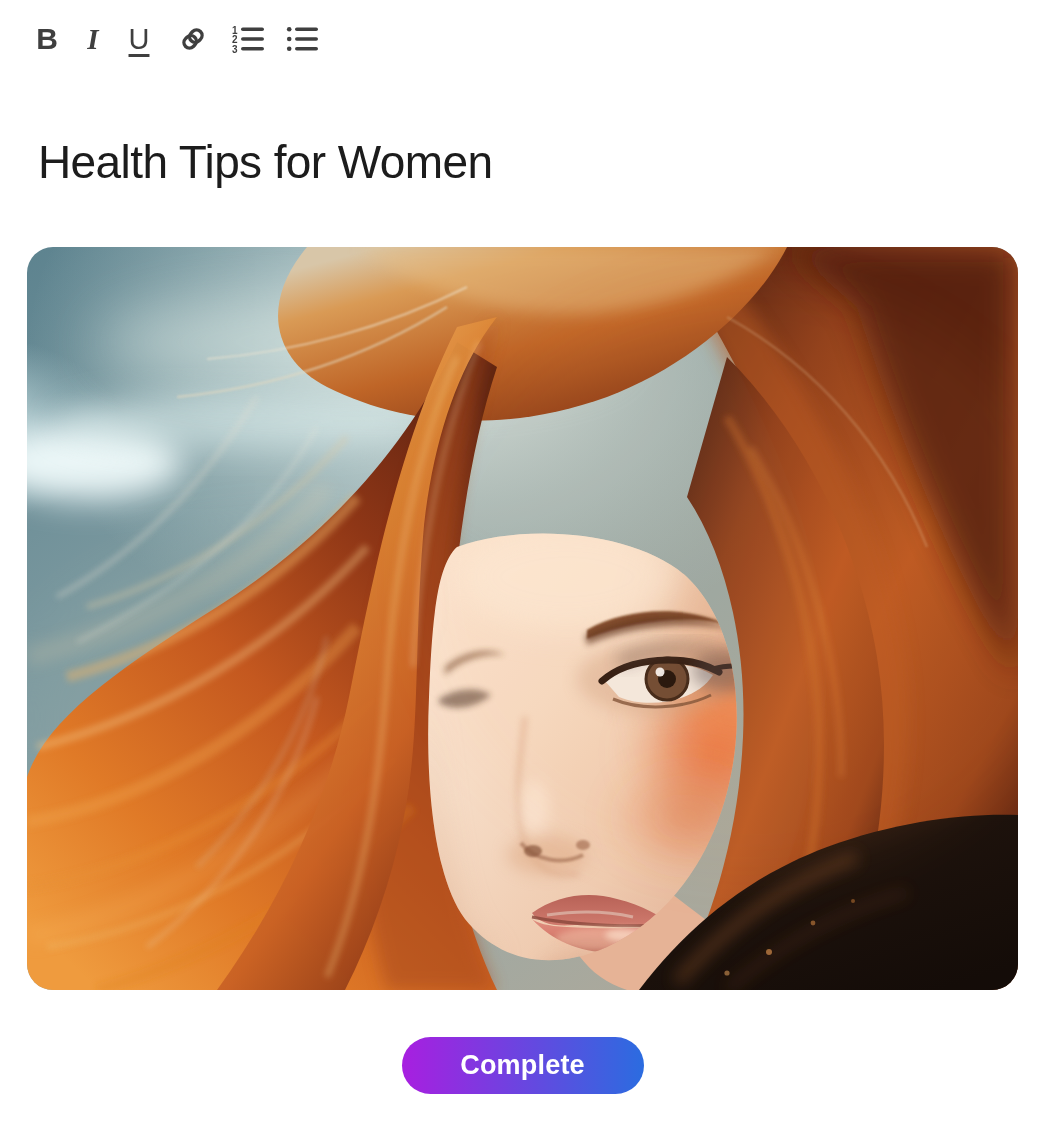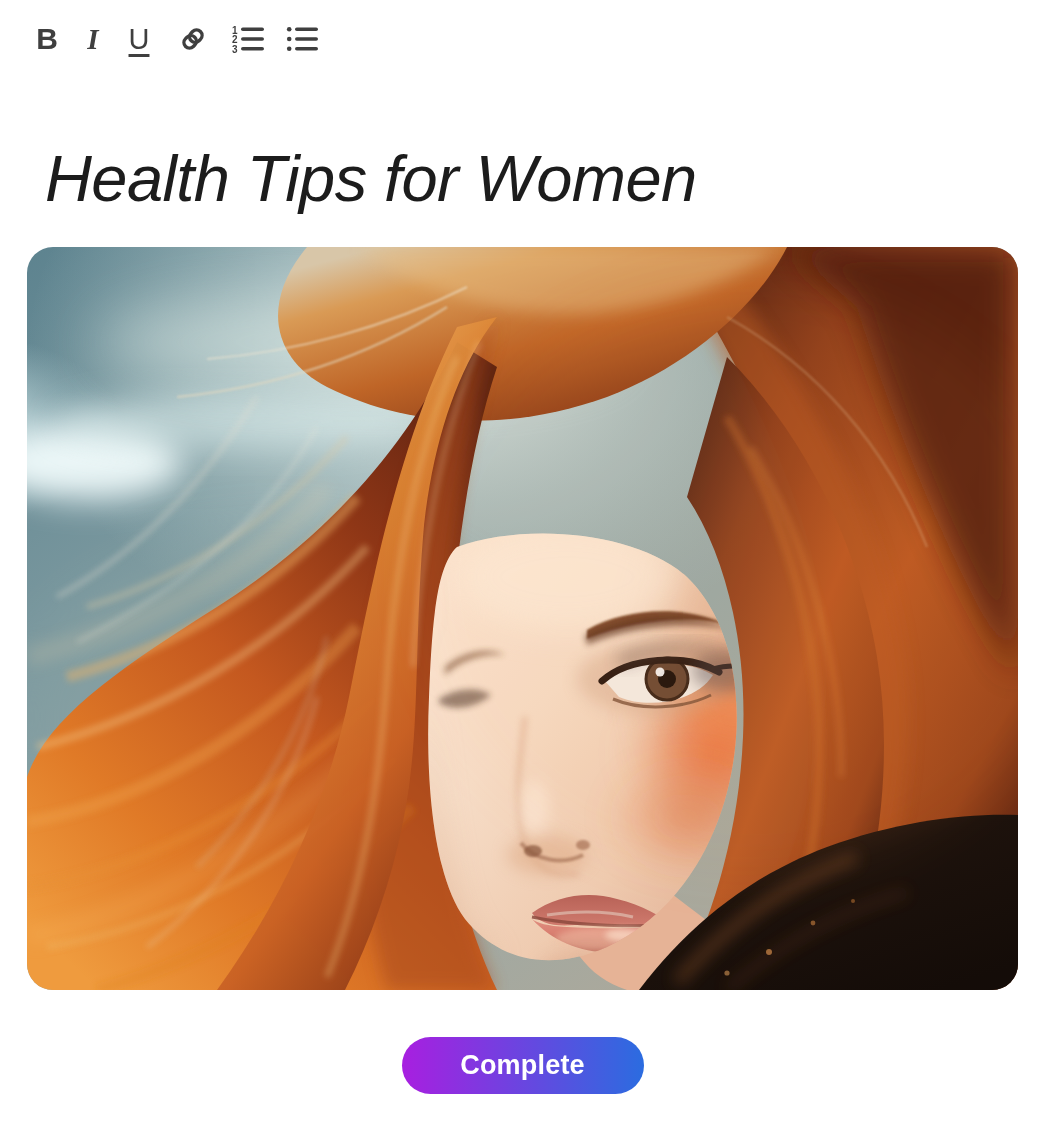--- a/index.html
+++ b/index.html
@@ -84,32 +84,31 @@
   }
   .style-caret {
     margin-left: 78px;
     display: flex;
     align-items: center;
     color: #3f3f3f;
   }
 
   
   .doc-title {
-    margin: 17px;
+    margin: 10px;
     padding: 0 0 0 28px;
-    font-size: 65px;
+    font-size: 46px;
     line-height: 1.05;
     font-weight: 400;
     color: #1c1c1c;
     letter-spacing: -0.6px;
     font-family: "Liberation Sans", sans-serif;
     position: absolute;
     top: 128px;
     left: 0;
-    font-style: italic;
   }
 
   
   .image-block {
     position: absolute;
     left: 27px;
     top: 247px;
     width: 991px;
     height: 743px;
     border-radius: 26px;

